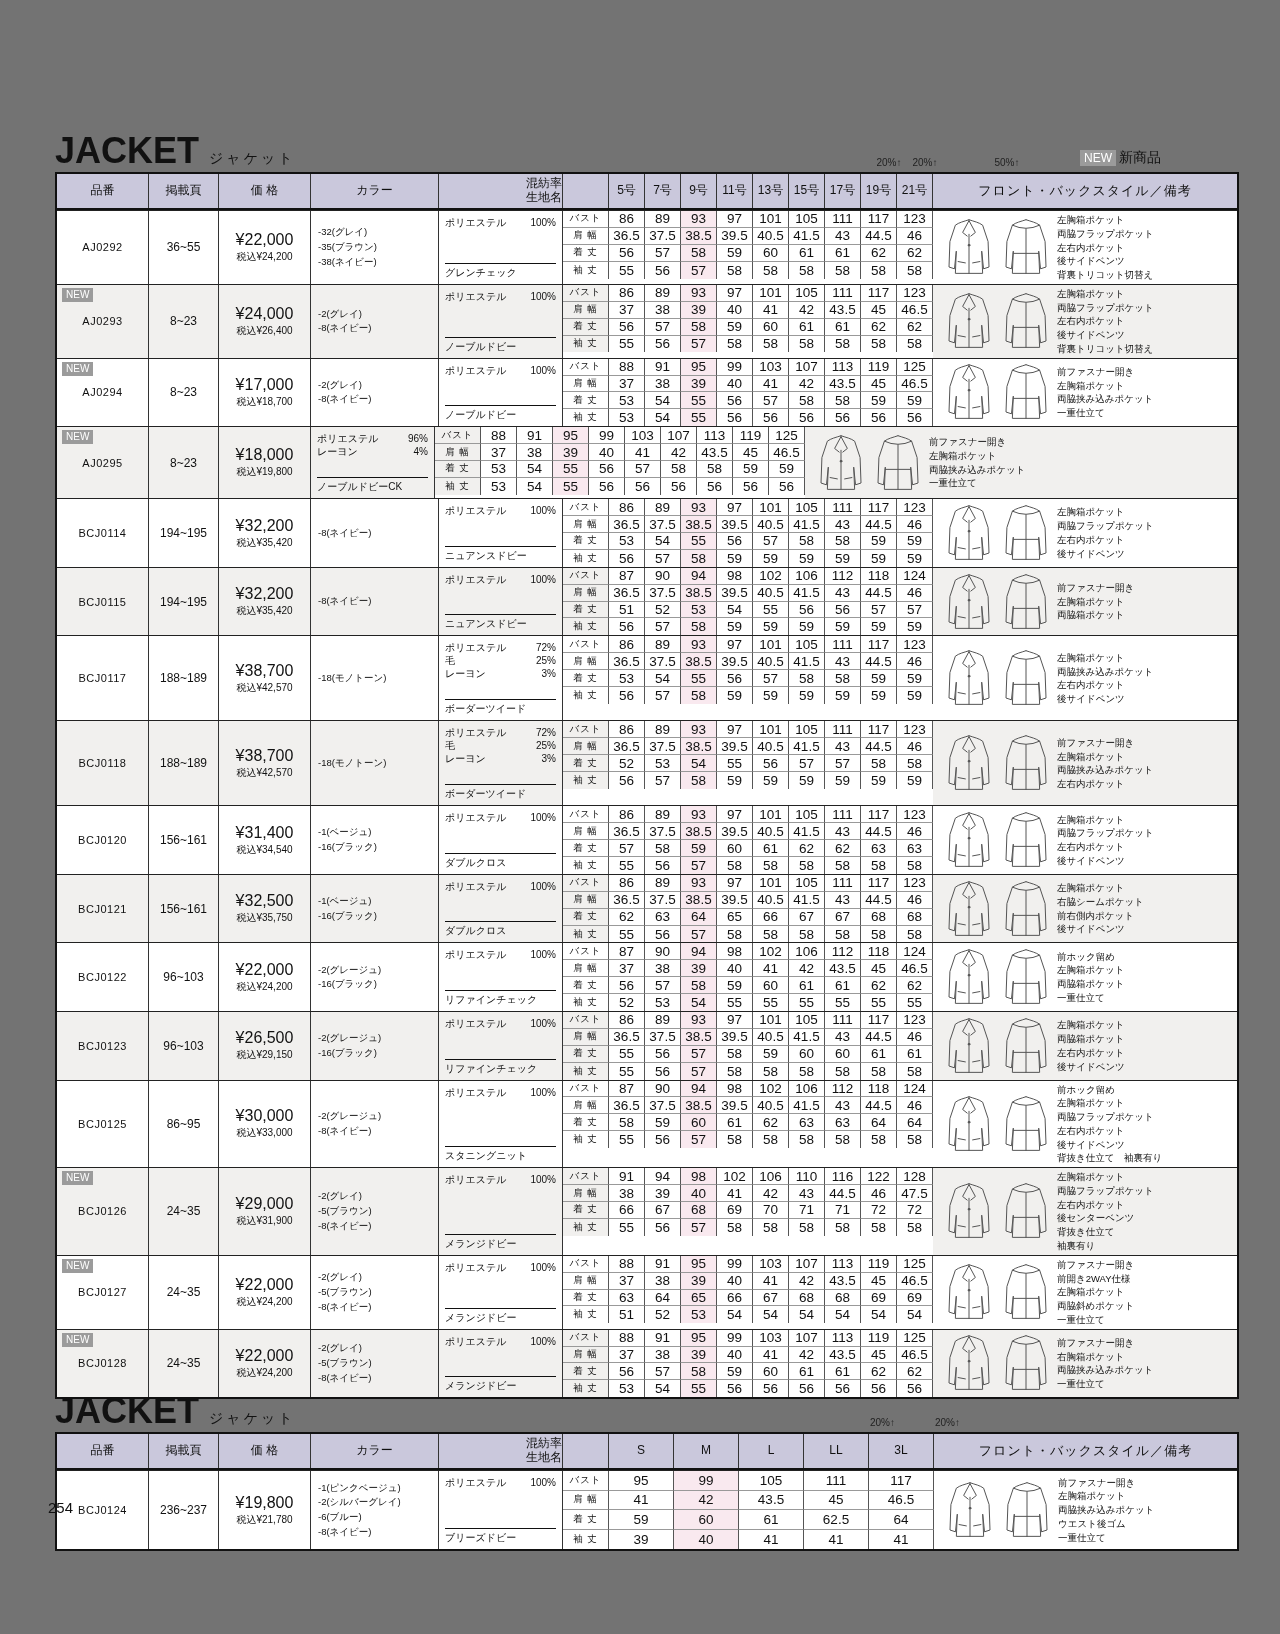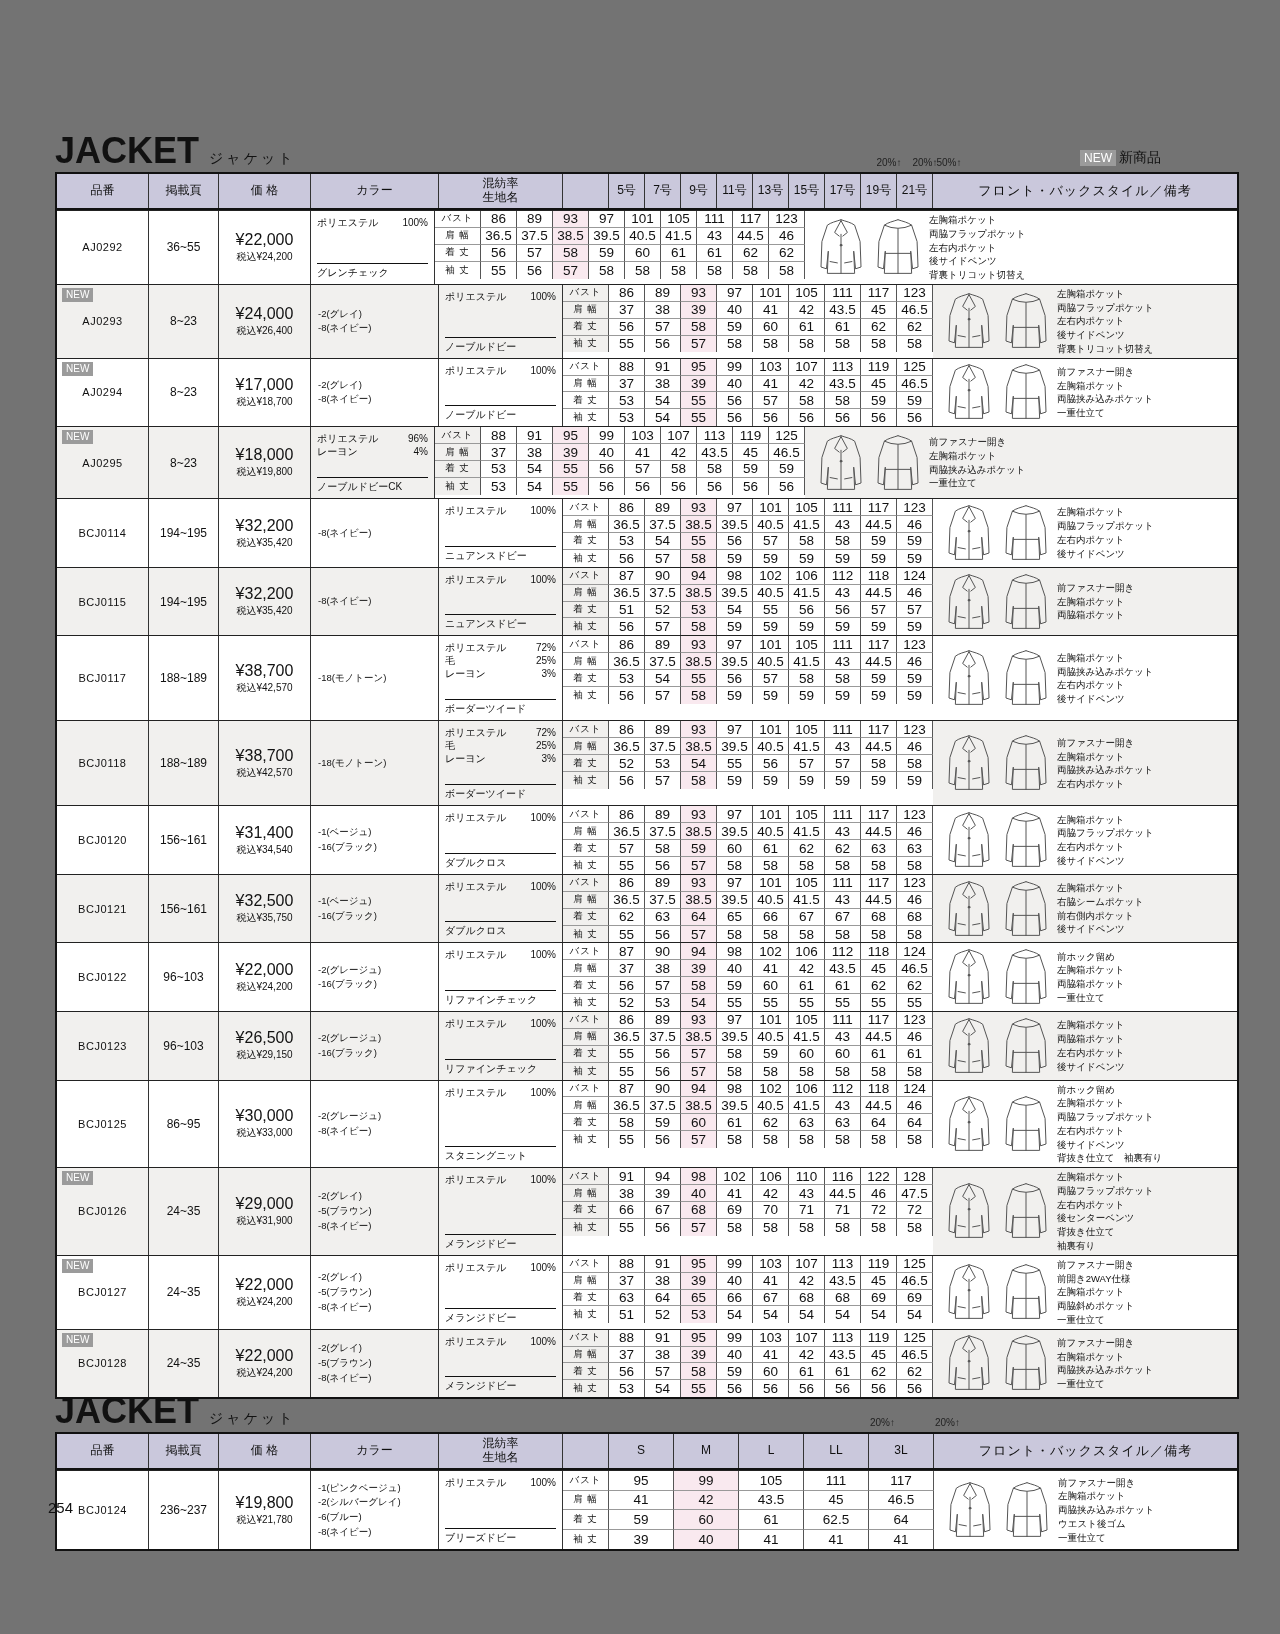--- a/index.html
+++ b/index.html
@@ -18,21 +18,21 @@
   .tbl{position:absolute;left:55px;width:1180px;border:2px solid #111;background:#fff;}
   #tbl0{top:172px;}
   #tbl1{top:1432px;}
   .pct{position:absolute;top:-17px;transform:translateX(-50%);font-size:10px;color:#222;white-space:nowrap;}
   .thead{display:flex;height:34px;background:#cac8dc;border-bottom:2px solid #111;}
   .th{display:flex;flex-direction:column;align-items:center;justify-content:center;
       font-size:12px;border-right:1px solid #333;box-sizing:border-box;line-height:1.15;}
   .th:last-child{border-right:none;}
   .th.col-notes{font-size:13px;letter-spacing:1px;}
   .col-code{width:92px;}.col-pages{width:70px;}.col-price{width:92px;}
-  .col-color{width:128px;}.col-fabric{width:124px;}.col-mlabel{width:46px;}
+  .col-color{width:128px;}.col-fabric{width:124px;align-items:flex-end;}.col-mlabel{width:46px;}
   .t1 .col-size{width:36px;}.t2 .col-size{width:65px;}
   .col-notes{flex:1;}
   .row{display:flex;border-top:1.5px solid #222;position:relative;background:#fff;}
   .cellv{display:flex;flex-direction:column;align-items:center;justify-content:center;
          border-right:1px solid #333;box-sizing:border-box;position:relative;}
   .row.alt .cellv,.row.alt .notes-cell{background:#f1f0ee;}
   .badge{position:absolute;top:3px;left:5px;background:#9b9b9b;color:#fff;font-size:10px;
          padding:0 4px;line-height:14px;}
   .code{font-size:11px;letter-spacing:0.5px;}
   .pages{font-size:12px;}
@@ -66,21 +66,21 @@
   </div>
 
   <div class="new-legend">
     <span class="badge-inline">NEW</span>
     <span>新商品</span>
   </div>
 
   <div class="tbl t1" id="tbl0">
       <span class="pct" style="left: 832px;">20%↑</span>
       <span class="pct" style="left: 868px;">20%↑</span>
-      <span class="pct" style="left: 892px;">50%↑</span>
+      <span class="pct" style="left: 950px;">50%↑</span>
       <div class="thead">
         <div class="th col-code">品番</div>
         <div class="th col-pages">掲載頁</div>
         <div class="th col-price">価 格</div>
         <div class="th col-color">カラー</div>
         <div class="th col-fabric">
           <div>混紡率</div>
           <div>生地名</div>
         </div>
         <div class="th col-mlabel"></div>
@@ -96,20 +96,25 @@
         <div class="th col-notes">フロント・バックスタイル／備考</div>
       </div>
       <div class="row">
         <div class="cellv col-code">
           <div class="code">AJ0292</div>
         </div>
         <div class="cellv col-pages pages">36~55</div>
         <div class="cellv col-price">
           <div class="price-main">¥22,000</div>
           <div class="price-tax">税込¥24,200</div>
+        </div>
+        <div class="cellv col-color color-cell">
+          <div>-32(グレイ)</div>
+          <div>-35(ブラウン)</div>
+          <div>-38(ネイビー)</div>
         </div>
         <div class="cellv col-fabric fabric-cell">
           <div>
             <div class="mat-row">
               <span>ポリエステル</span>
               <span>100%</span>
             </div>
           </div>
           <div class="fabric-name">グレンチェック</div>
         </div>

